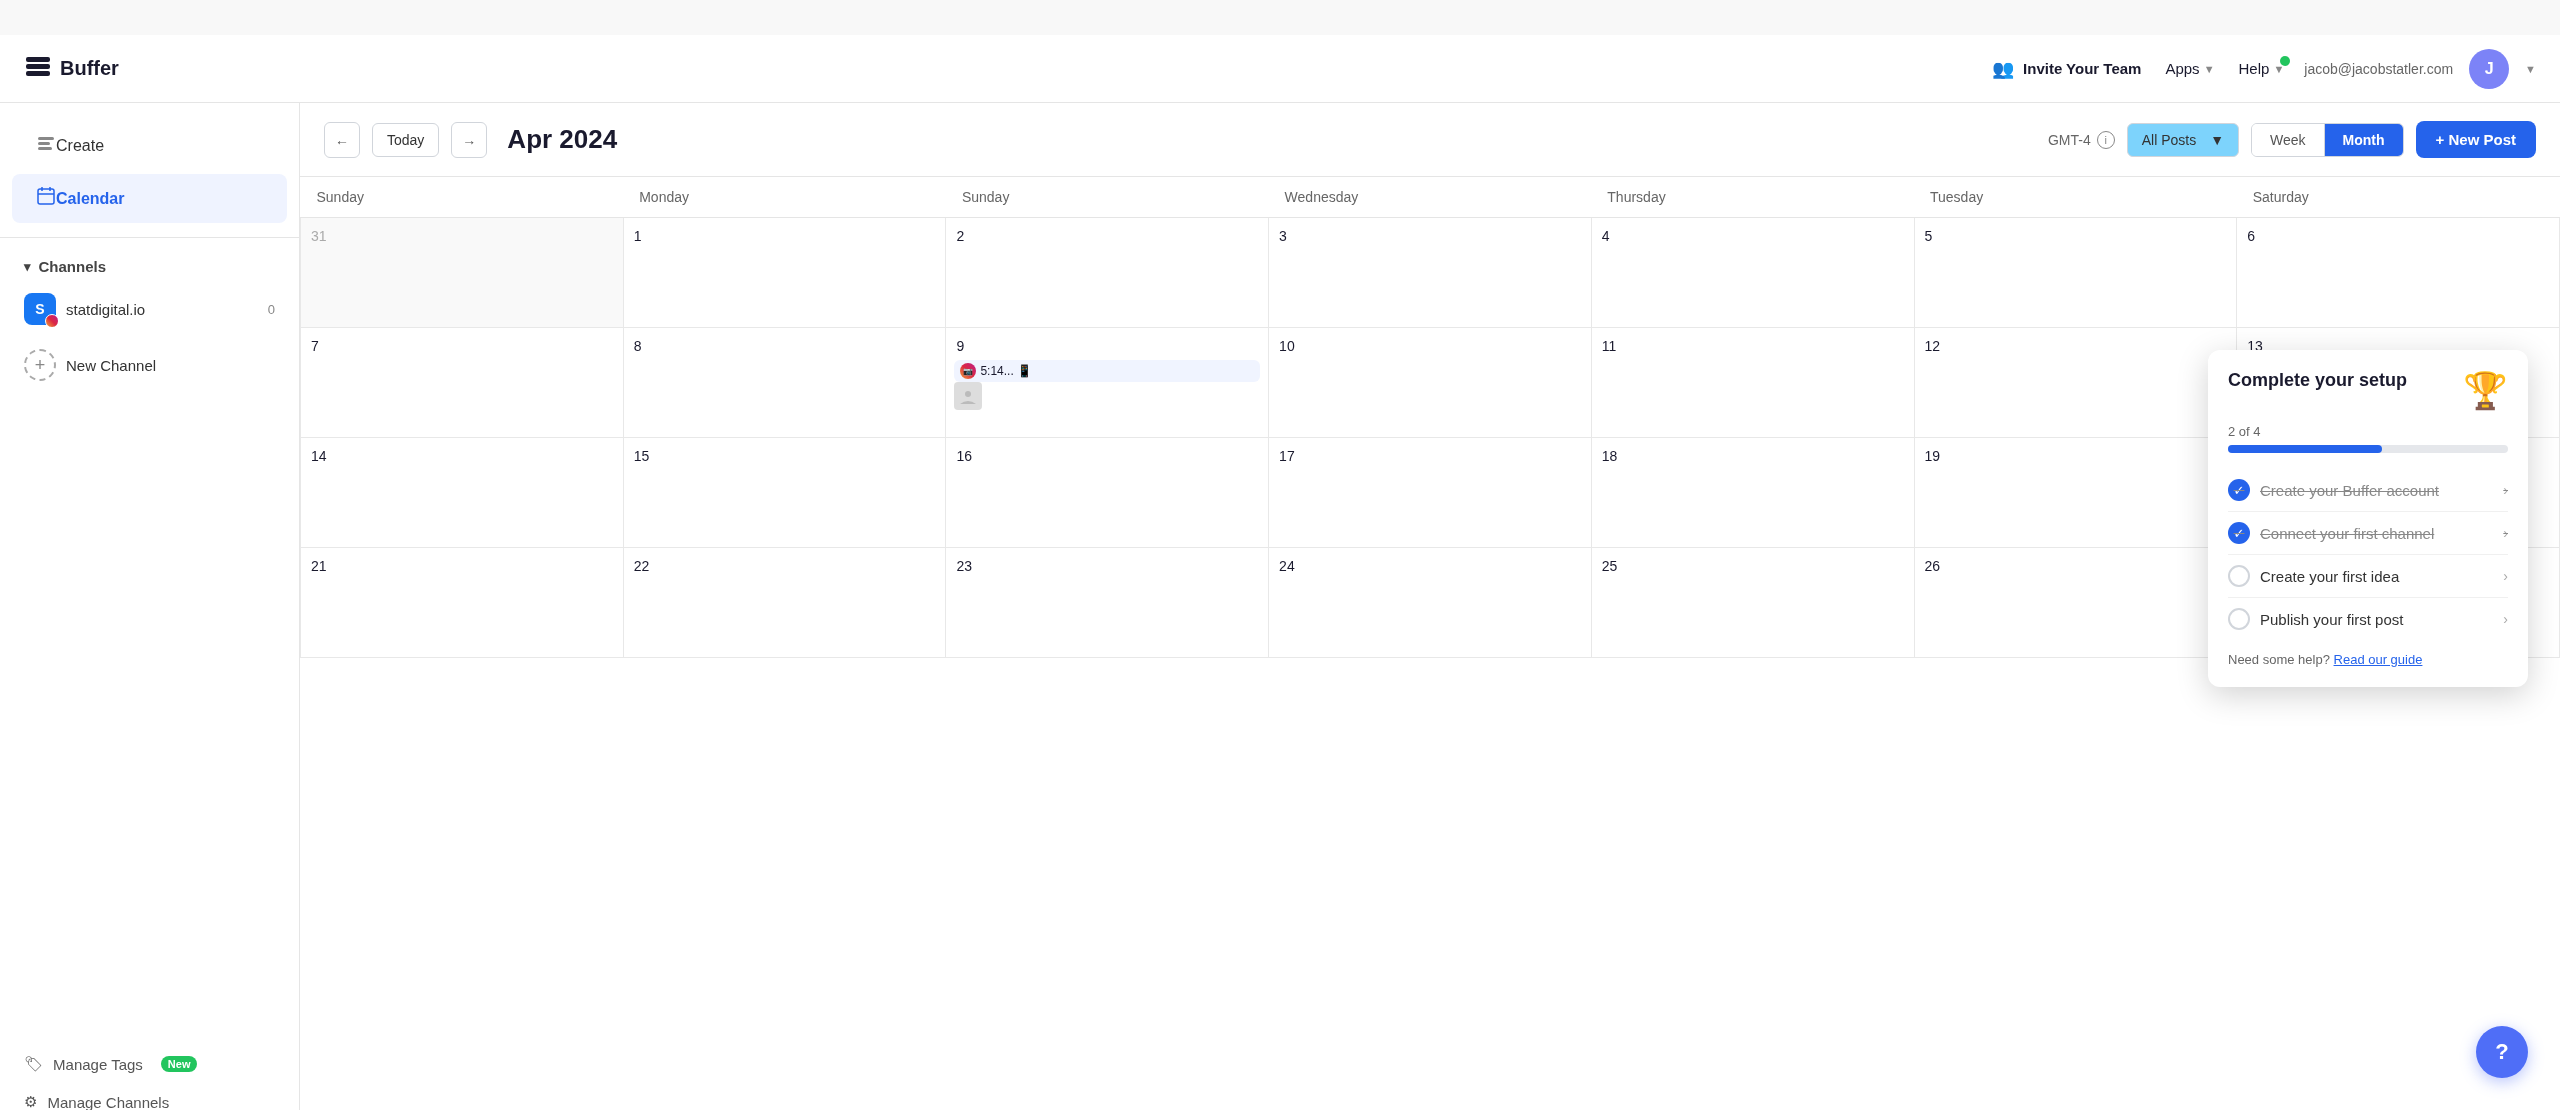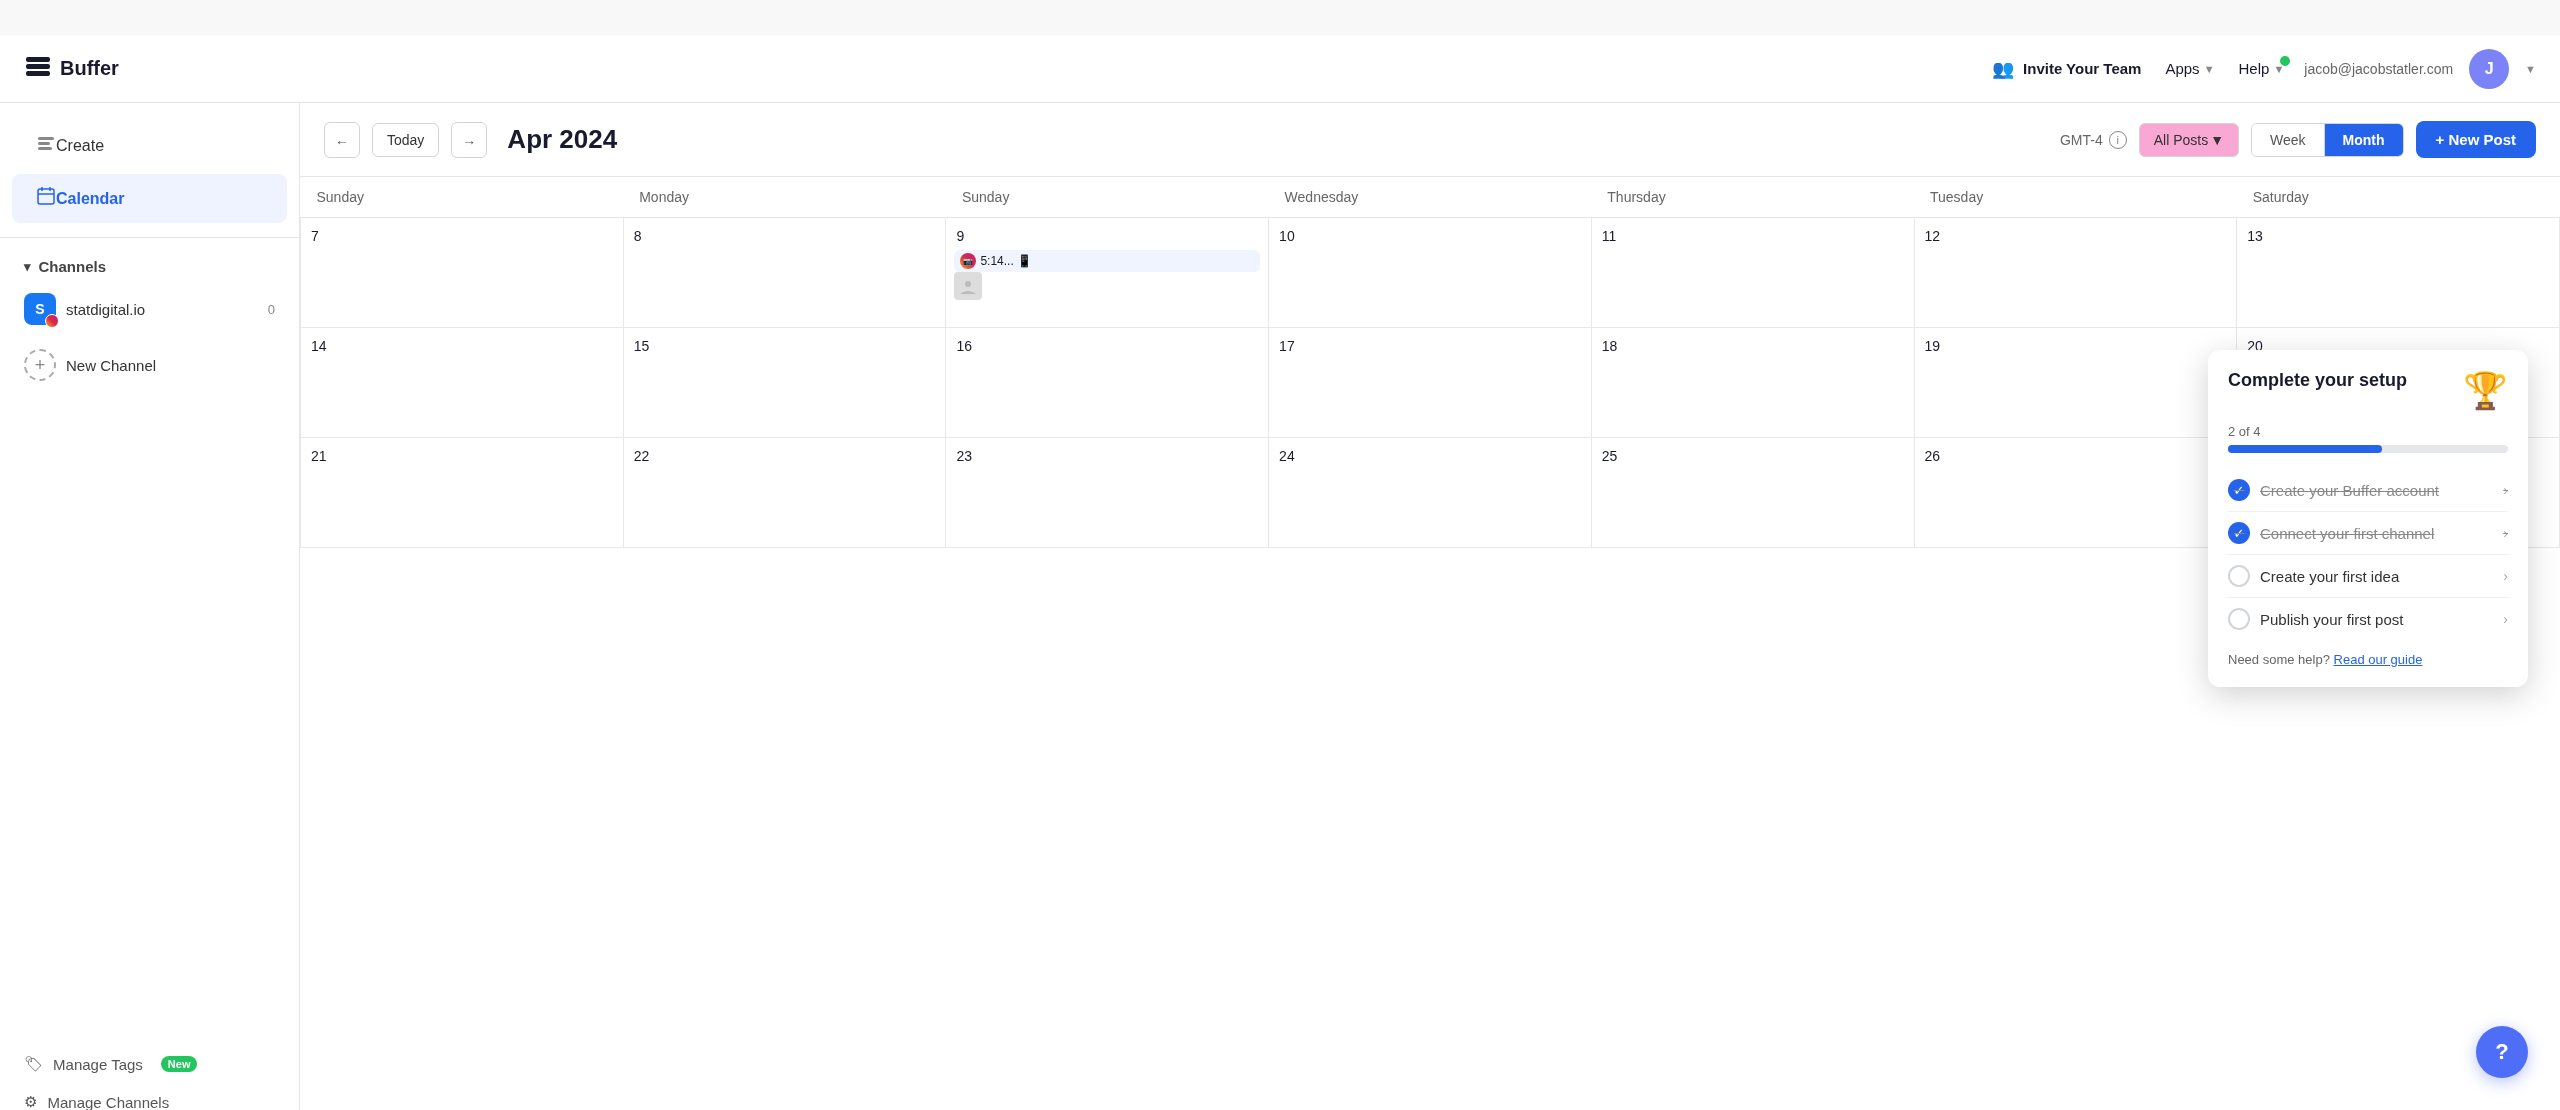--- a/index.html
+++ b/index.html
@@ -122,23 +122,23 @@
       padding: 8px 14px; border: 1px solid #d1d5db; border-radius: 6px;
       background: #fff; font-size: 14px; cursor: pointer; color: #333;
     }
     .cal-title { font-size: 26px; font-weight: 700; color: #1a1a2e; margin: 0 8px; }
     .gmt-info { display: flex; align-items: center; gap: 6px; font-size: 14px; color: #666; margin-left: auto; }
     .info-circle {
       width: 18px; height: 18px; border-radius: 50%; border: 1.5px solid #888;
       display: flex; align-items: center; justify-content: center; font-size: 11px; color: #888; cursor: pointer;
     }
     .filter-select {
-      display: flex; align-items: center; gap: 2px;
+      display: flex; align-items: center; gap: 14px;
       padding: 8px 14px; border: 1px solid #d1d5db; border-radius: 6px;
-      background: #f9a8d4; font-size: 14px; cursor: pointer; color: #333;
+      background: #7dd3fc; font-size: 14px; cursor: pointer; color: #333;
     }
     .view-toggle { display: flex; border: 1px solid #d1d5db; border-radius: 6px; overflow: hidden; }
     .view-btn {
       padding: 8px 18px; background: #fff; border: none; cursor: pointer;
       font-size: 14px; color: #555; border-right: 1px solid #d1d5db;
     }
     .view-btn:last-child { border-right: none; }
     .view-btn.active { background: #2563eb; color: white; font-weight: 600; }
     .new-post-btn {
       display: flex; align-items: center; gap: 8px;
@@ -348,20 +348,43 @@
           <th>Sunday</th>
           <th>Monday</th>
           <th>Sunday</th>
           <th>Wednesday</th>
           <th>Thursday</th>
           <th>Tuesday</th>
           <th>Saturday</th>
         </tr>
       </thead>
       <tbody id="calendar-body">
+      <tr>
+            <td>
+              <div class="date-num">31</div>
+            </td>
+            <td class="current-month">
+              <div class="date-num current">1</div>
+            </td>
+            <td class="current-month">
+              <div class="date-num current">2</div>
+            </td>
+            <td class="current-month">
+              <div class="date-num current">3</div>
+            </td>
+            <td class="current-month">
+              <div class="date-num current">4</div>
+            </td>
+            <td class="current-month">
+              <div class="date-num current">5</div>
+            </td>
+            <td class="current-month">
+              <div class="date-num current">6</div>
+            </td>
+          </tr>
           <tr>
             <td class="current-month">
               <div class="date-num current">7</div>
             </td>
             <td class="current-month">
               <div class="date-num current">8</div>
             </td>
             <td class="current-month">
               <div class="date-num current">9</div>
               <div class="event-pill">

